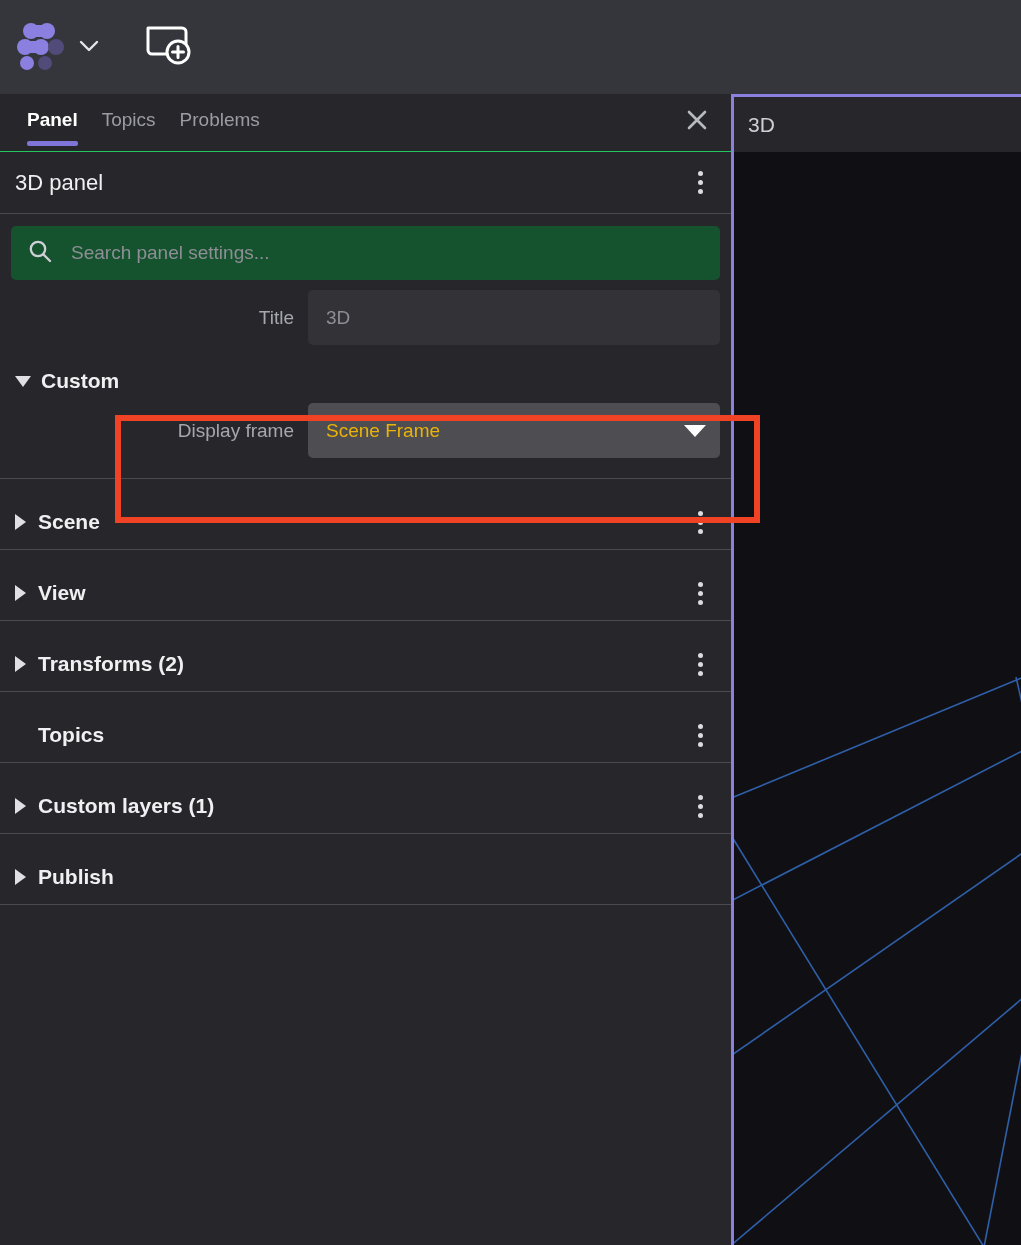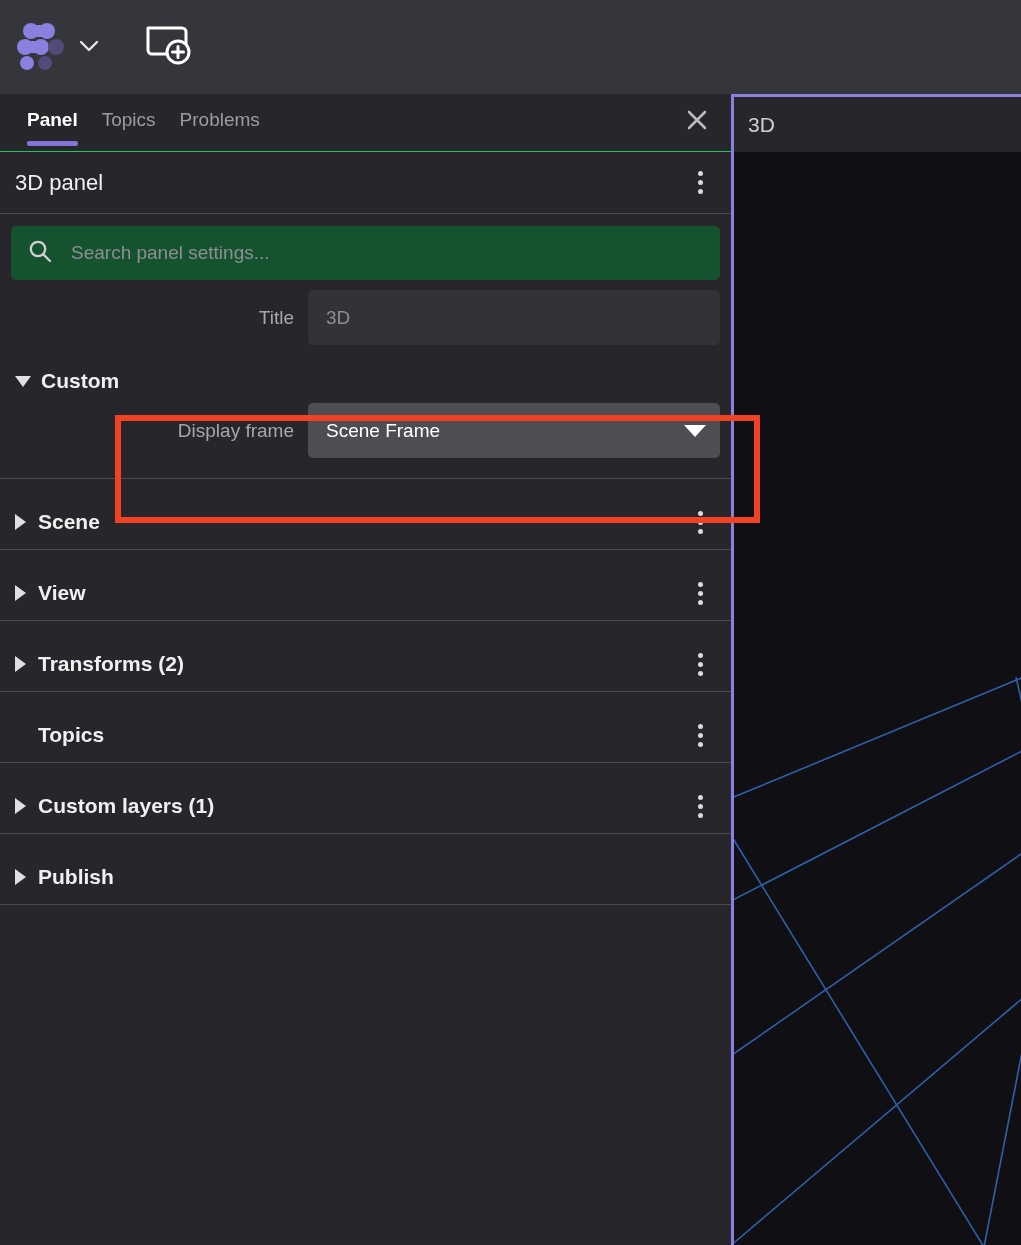--- a/index.html
+++ b/index.html
@@ -189,21 +189,21 @@
   .field-ctrl {
     flex: 1 1 auto;
     height: 55px;
     background: #323237;
     border-radius: 5px;
     display: flex;
     align-items: center;
     padding: 0 14px 0 18px;
     box-sizing: border-box;
     font-size: 19px;
-    color: #ffffff;
+    color: #eab308;
     cursor: pointer;
     justify-content: space-between;
   }
   .field-ctrl.input-style { cursor: text; color: #8e8e96; }
   .field-ctrl.hovered { background: #4d4d52; }
   .caret-down {
     width: 0; height: 0;
     border-left: 11px solid transparent;
     border-right: 11px solid transparent;
     border-top: 12px solid #ffffff;

